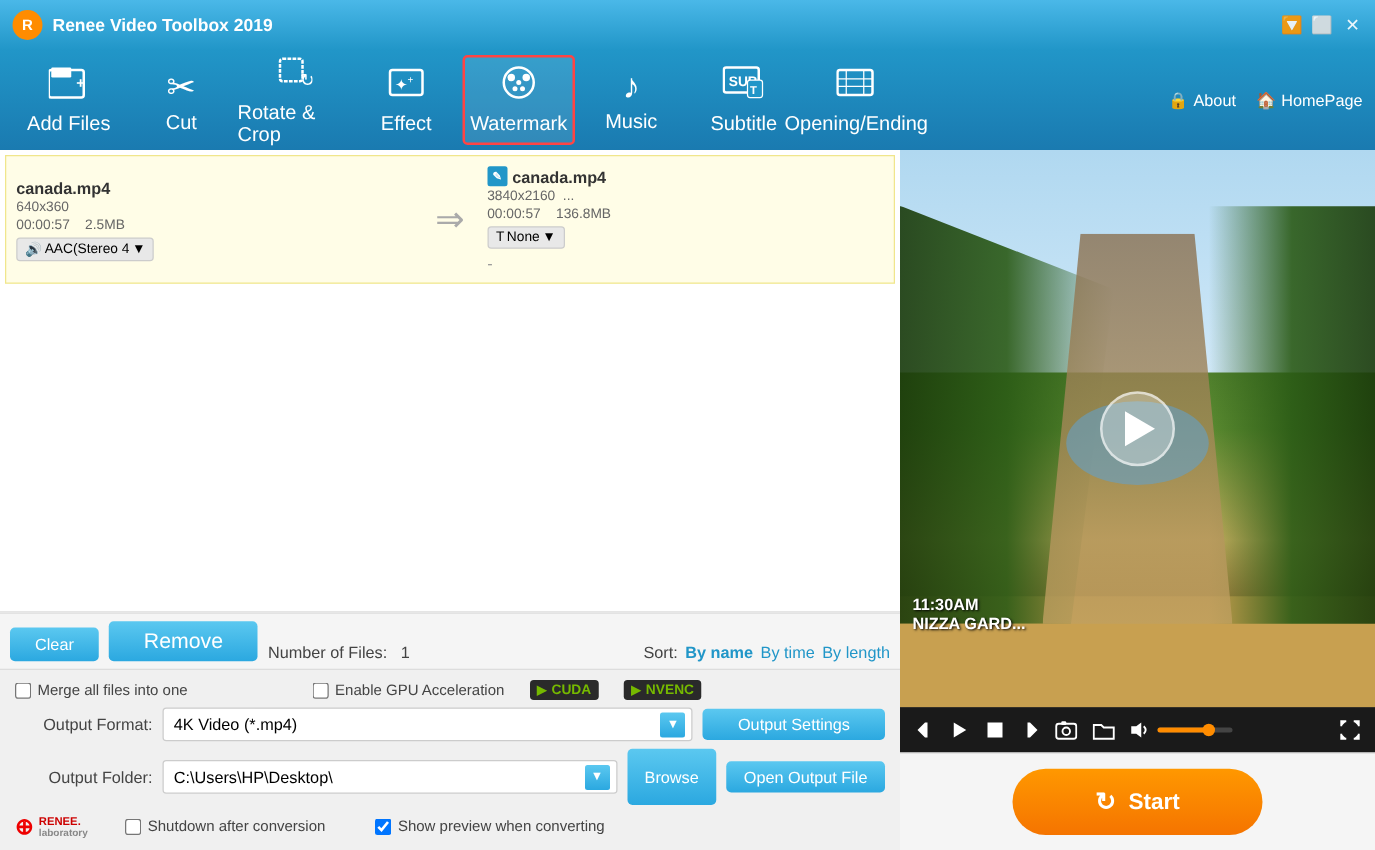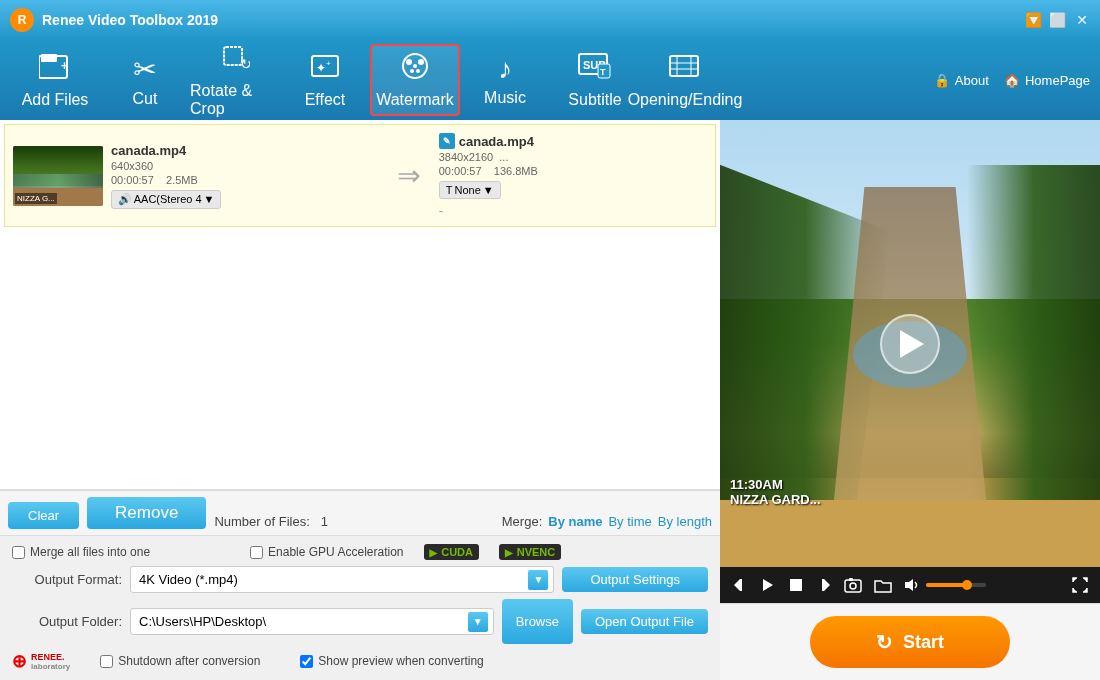--- a/index.html
+++ b/index.html
@@ -389,28 +389,20 @@
   </div>
 </div>
 
 <div class="main-content">
 
   <div class="left-panel">
 
     <div class="file-list-area">
       <div class="file-row">
 
-        <div class="file-thumb">
-          <div class="file-thumb-inner">
-            <div style="position:absolute;bottom:0;left:0;right:0;height:18px;background:#a0784a;"></div>
-            <div style="position:absolute;top:0;left:0;right:0;height:40px;background:linear-gradient(to bottom,#1a3a0a,#3a6a1a,#5a8a30);"></div>
-            <div style="position:absolute;top:28px;left:0;right:0;height:14px;background:linear-gradient(to right,#4a7a60,#6aaa80,#3a5a50);opacity:0.7;"></div>
-            <span class="file-thumb-label" style="position:absolute;bottom:2px;left:2px;">NIZZA G...</span>
-          </div>
-        </div>
 
         <div class="file-info">
           <div class="file-name">canada.mp4</div>
           <div class="file-details">640x360</div>
           <div class="file-details">
             <span>00:00:57</span>
             <span>&nbsp;&nbsp;</span>
             <span>2.5MB</span>
           </div>
           <div class="file-audio">
@@ -454,21 +446,21 @@
 
     <div class="bottom-bar">
       <button class="btn-clear">Clear</button>
       <button class="btn-remove">Remove</button>
       <span class="file-count">
         <span>Number of Files:</span>
         <span>&nbsp;</span>
         <span>1</span>
       </span>
       <div class="sort-area">
-        <span>Merge:</span>
+        <span>Sort:</span>
         <a class="sort-link active">By name</a>
         <a class="sort-link">By time</a>
         <a class="sort-link">By length</a>
       </div>
     </div>
 
     <div class="settings-area">
 
       <div class="settings-row">
         <label class="checkbox-label">

